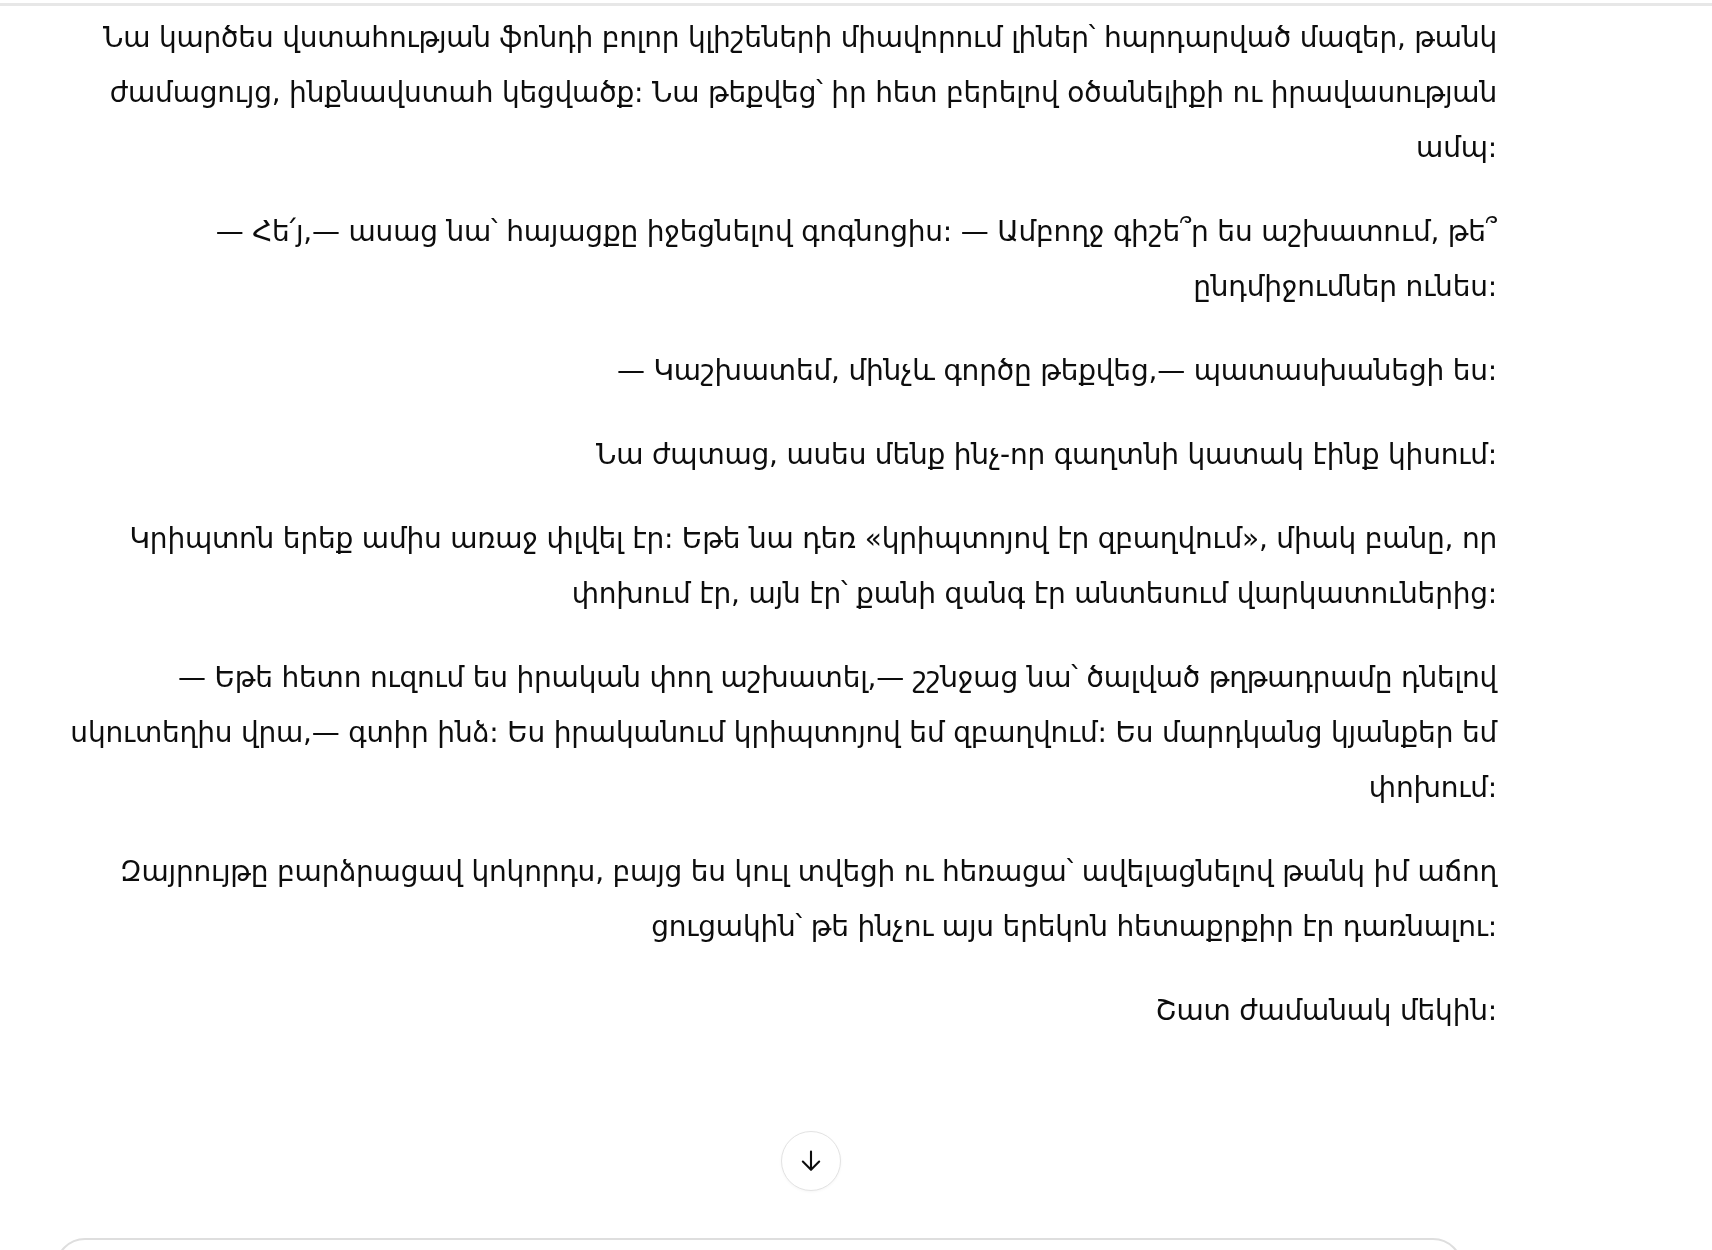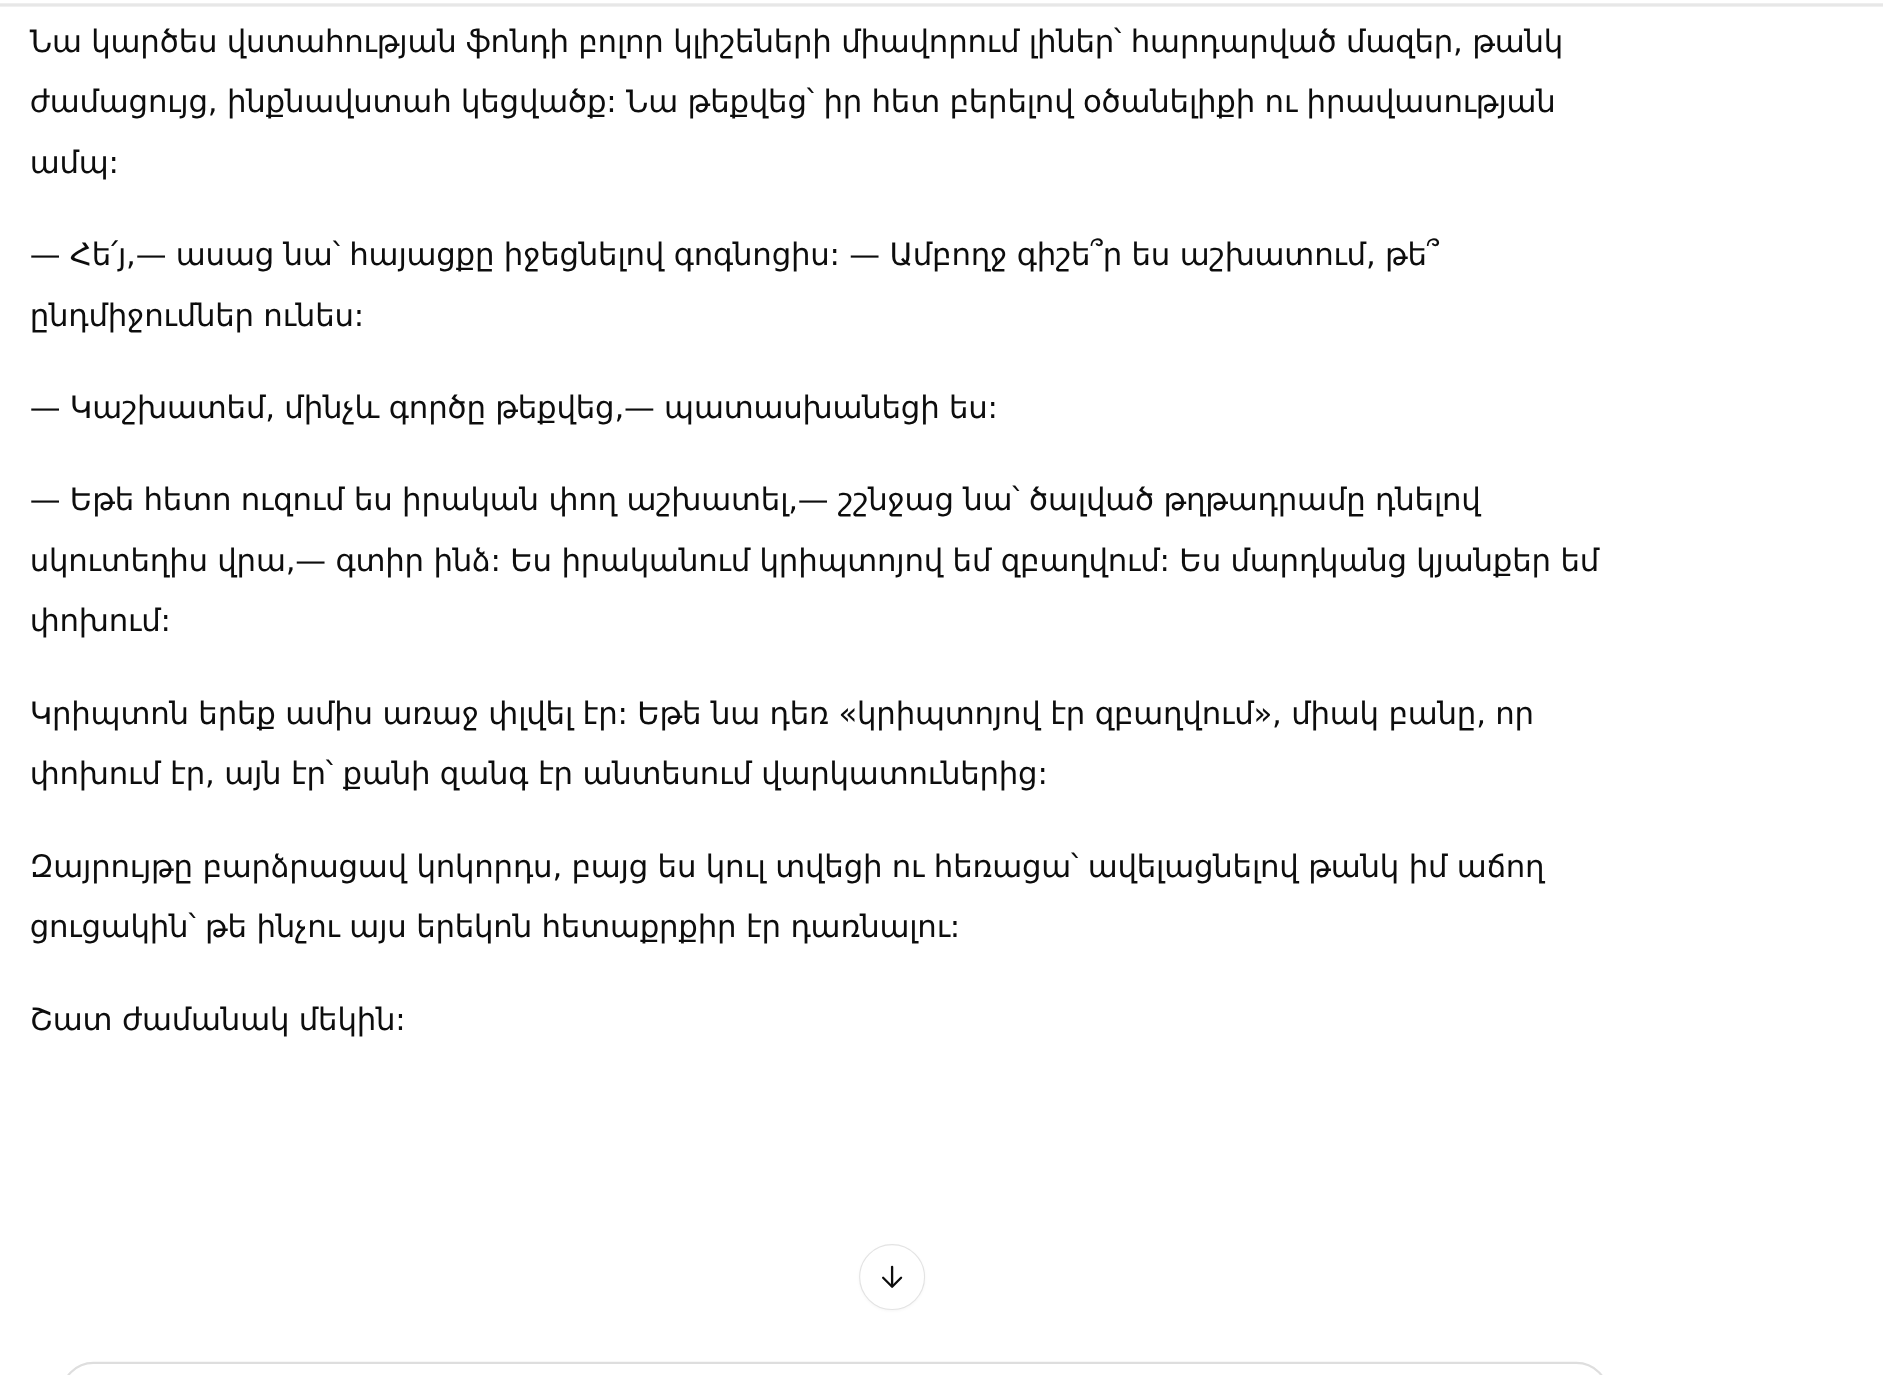--- a/index.html
+++ b/index.html
@@ -28,21 +28,21 @@
     top: 10px;
     left: 27px;
     width: 1470px;
   }
   .story p {
     margin: 0 0 29px 0;
     font-size: 28px;
     line-height: 55px;
     letter-spacing: -0.2px;
     color: #0d0d0d;
-    text-align: left;
+    text-align: right;
   }
   .scroll-btn {
     position: absolute;
     left: 781px;
     top: 1131px;
     width: 60px;
     height: 60px;
     border-radius: 50%;
     background: #ffffff;
     border: 1.5px solid #e3e3e3;
@@ -70,22 +70,23 @@
 </style>
 </head>
 <body>
 
 <div class="top-hairline"></div>
 
 <div class="story">
   <p>Նա կարծես վստահության ֆոնդի բոլոր կլիշեների միավորում լիներ՝ հարդարված մազեր, թանկ ժամացույց, ինքնավստահ կեցվածք: Նա թեքվեց՝ իր հետ բերելով օծանելիքի ու իրավասության ամպ:</p>
   <p>— Հե՛յ,— ասաց նա՝ հայացքը իջեցնելով գոգնոցիս: — Ամբողջ գիշե՞ր ես աշխատում, թե՞ ընդմիջումներ ունես:</p>
   <p>— Կաշխատեմ, մինչև գործը թեքվեց,— պատասխանեցի ես:</p>
+  <p>Նա ժպտաց, ասես մենք ինչ-որ գաղտնի կատակ էինք կիսում:</p>
+  <p>Կրիպտոն երեք ամիս առաջ փլվել էր: Եթե նա դեռ «կրիպտոյով էր զբաղվում», միակ բանը, որ փոխում էր, այն էր՝ քանի զանգ էր անտեսում վարկատուներից:</p>
   <p>— Եթե հետո ուզում ես իրական փող աշխատել,— շշնջաց նա՝ ծալված թղթադրամը դնելով սկուտեղիս վրա,— գտիր ինձ: Ես իրականում կրիպտոյով եմ զբաղվում: Ես մարդկանց կյանքեր եմ փոխում:</p>
-  <p>Կրիպտոն երեք ամիս առաջ փլվել էր: Եթե նա դեռ «կրիպտոյով էր զբաղվում», միակ բանը, որ փոխում էր, այն էր՝ քանի զանգ էր անտեսում վարկատուներից:</p>
   <p>Զայրույթը բարձրացավ կոկորդս, բայց ես կուլ տվեցի ու հեռացա՝ ավելացնելով թանկ իմ աճող ցուցակին՝ թե ինչու այս երեկոն հետաքրքիր էր դառնալու:</p>
   <p>Շատ ժամանակ մեկին:</p>
 
 </div>
 
 <button class="scroll-btn">
   <span>
     <svg width="28" height="28" viewBox="0 0 24 24" fill="none" stroke="#0d0d0d" stroke-width="1.8" stroke-linecap="round" stroke-linejoin="round">
       <line x1="12" y1="4" x2="12" y2="19"></line>
       <polyline points="5,12.5 12,19.5 19,12.5"></polyline>

